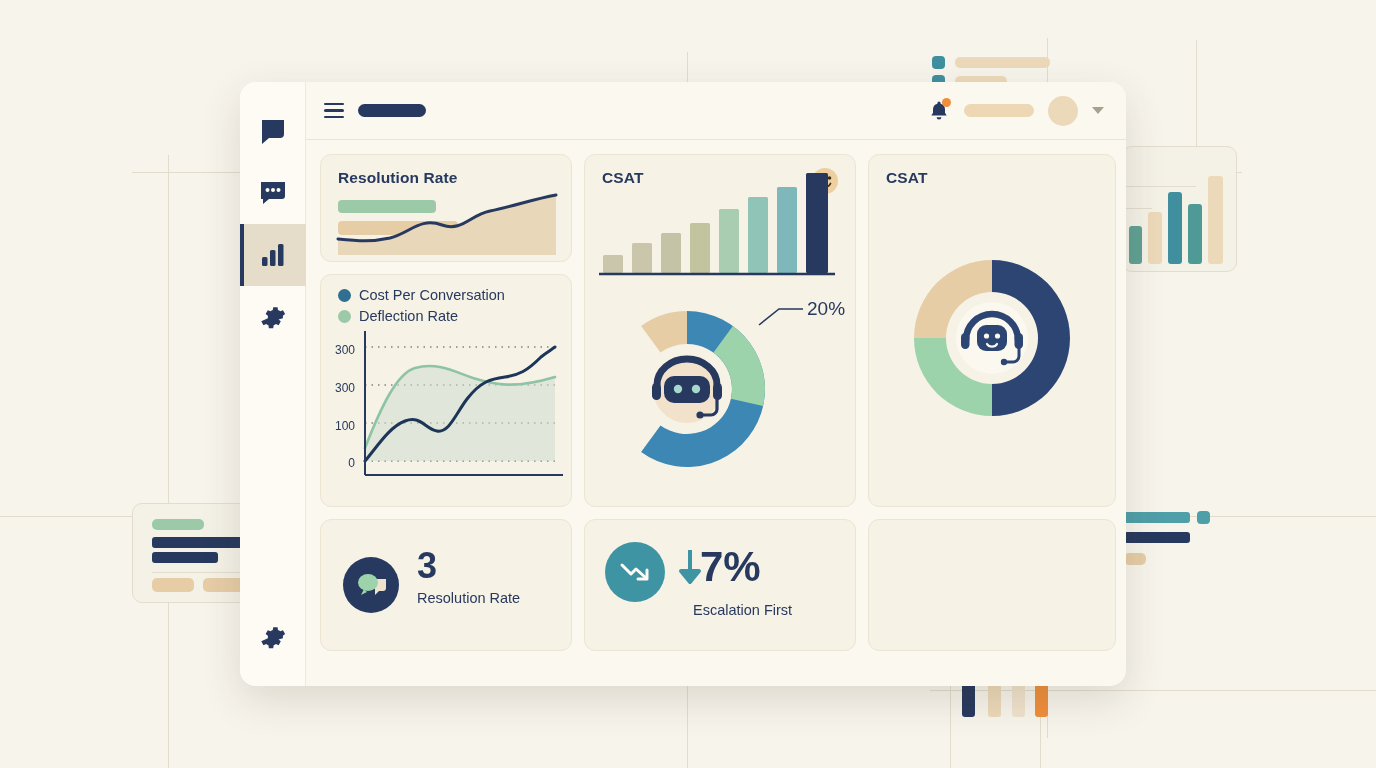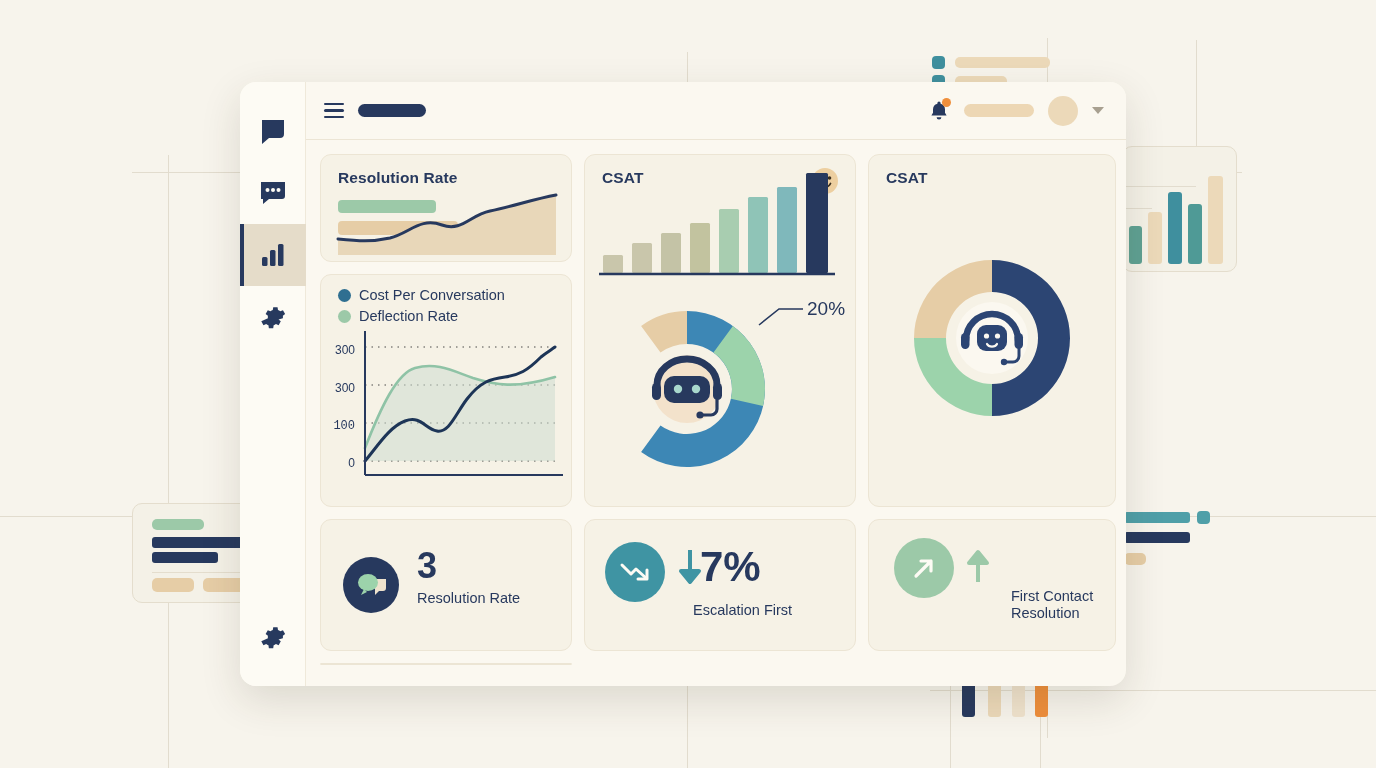--- a/index.html
+++ b/index.html
@@ -358,21 +358,21 @@
             <span class="legend-label">Cost Per Conversation</span>
           </div>
           <div class="legend-row">
             <span class="legend-dot" style="background:#9cc9a8;"></span>
             <span class="legend-label">Deflection Rate</span>
           </div>
         </div>
 
         <div class="ax-label" style="left:12px; top:68px;">300</div>
         <div class="ax-label" style="left:12px; top:106px;">300</div>
-        <div class="ax-label" style="left:12px; top:144px;font-family:Liberation Mono, monospace;">100</div>
+        <div class="ax-label" style="left:12px; top:144px;">100</div>
         <div class="ax-label" style="left:12px; top:181px;">0</div>
 
         <svg style="position:absolute; left:42px; top:62px;" width="200" height="148" viewBox="0 0 200 148">
 
           <line x1="2" y1="10" x2="192" y2="10" stroke="#4a4a48" stroke-width="1" stroke-dasharray="1.5 5"></line>
           <line x1="2" y1="48" x2="192" y2="48" stroke="#4a4a48" stroke-width="1" stroke-dasharray="1.5 5"></line>
           <line x1="2" y1="86" x2="192" y2="86" stroke="#4a4a48" stroke-width="1" stroke-dasharray="1.5 5"></line>
           <line x1="2" y1="124" x2="192" y2="124" stroke="#4a4a48" stroke-width="1" stroke-dasharray="1.5 5"></line>
 
           <path d="M2,111 C18,70 34,36 52,31 C74,25 90,34 110,41 C132,48 152,52 192,40 L192,124 L2,124 Z" fill="#cddccf" opacity="0.55"></path>
@@ -407,33 +407,20 @@
         </div>
         <span style="position:absolute; left:92px; top:28px;">
           <svg width="26" height="42" viewBox="0 0 26 42">
             <path d="M13 2 L13 30 M4 23 L13 34 L22 23 Z" fill="#3f94a3" stroke="#3f94a3" stroke-width="4" stroke-linejoin="round"></path>
           </svg>
         </span>
         <div class="stat-big" style="left:115px; top:26px; font-size:42px;">7%</div>
         <div class="stat-label" style="left:108px; top:82px;">Escalation First</div>
       </div>
 
-      <div class="card">
-        <div class="stat-icon-circle" style="left:25px; top:18px; width:60px; height:60px; background:#9cc9a8;">
-          <svg width="30" height="30" viewBox="0 0 30 30">
-            <path d="M7 23 L22 8 M12 8 L22 8 L22 18" fill="none" stroke="#fdfbf4" stroke-width="3.2" stroke-linecap="round" stroke-linejoin="round"></path>
-          </svg>
-        </div>
-        <span style="position:absolute; left:96px; top:24px;">
-          <svg width="26" height="44" viewBox="0 0 26 44">
-            <path d="M13 38 L13 12 M4 19 L13 8 L22 19 Z" fill="#9cc9a8" stroke="#9cc9a8" stroke-width="4" stroke-linejoin="round"></path>
-          </svg>
-        </span>
-        <div class="stat-label" style="left:142px; top:68px; width:108px;">First Contact Resolution</div>
-      </div>
 
       <div class="card">
         
         
 
         
         
       </div>
 
     </section>

